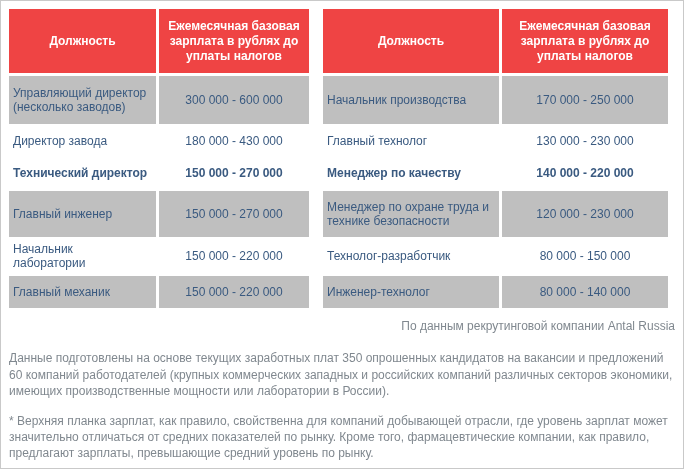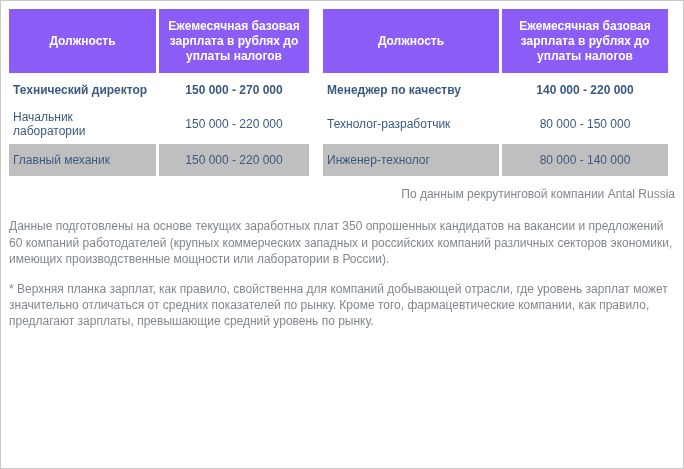--- a/index.html
+++ b/index.html
@@ -21,21 +21,21 @@
     border-spacing:3px;
     margin:5px 0 0 5px;
     table-layout:fixed;
   }
   col.c-pos-l{width:147px;}
   col.c-sal-l{width:150px;}
   col.c-gap{width:8px;}
   col.c-pos-r{width:176px;}
   col.c-sal-r{width:166px;}
   th.hdr{
-    background:#8b5cf6;
+    background:#ef4444;
     color:#ffffff;
     font-size:12px;
     font-weight:bold;
     text-align:center;
     vertical-align:middle;
     height:60px;
     padding:2px 6px;
     line-height:1.25;
   }
   td{
@@ -99,26 +99,47 @@
         <col class="c-sal-r">
     </colgroup>
     <tbody>
         <tr>
       <th class="hdr">Должность</th>
       <th class="hdr">Ежемесячная базовая зарплата в рублях до уплаты налогов</th>
       <th class="gap"></th>
       <th class="hdr">Должность</th>
       <th class="hdr">Ежемесячная базовая зарплата в рублях до уплаты налогов</th>
     </tr>
+    <tr class="shade r1">
+      <td class="pos">Управляющий директор (несколько заводов)</td>
+      <td class="sal">300 000 - 600 000</td>
+      <td class="gap"></td>
+      <td class="pos">Начальник производства</td>
+      <td class="sal">170 000 - 250 000</td>
+    </tr>
+    <tr class="r2">
+      <td class="pos">Директор завода</td>
+      <td class="sal">180 000 - 430 000</td>
+      <td class="gap"></td>
+      <td class="pos">Главный технолог</td>
+      <td class="sal">130 000 - 230 000</td>
+    </tr>
     <tr class="r4">
       <td class="pos">Технический директор</td>
       <td class="sal">150 000 - 270 000</td>
       <td class="gap"></td>
       <td class="pos">Менеджер по качеству</td>
       <td class="sal">140 000 - 220 000</td>
+    </tr>
+    <tr class="shade r5">
+      <td class="pos">Главный инженер</td>
+      <td class="sal">150 000 - 270 000</td>
+      <td class="gap"></td>
+      <td class="pos">Менеджер по охране труда и технике безопасности</td>
+      <td class="sal">120 000 - 230 000</td>
     </tr>
     <tr class="r6">
       <td class="pos">Начальник лаборатории</td>
       <td class="sal">150 000 - 220 000</td>
       <td class="gap"></td>
       <td class="pos">Технолог-разработчик</td>
       <td class="sal">80 000 - 150 000</td>
     </tr>
     <tr class="shade r7">
       <td class="pos">Главный механик</td>

